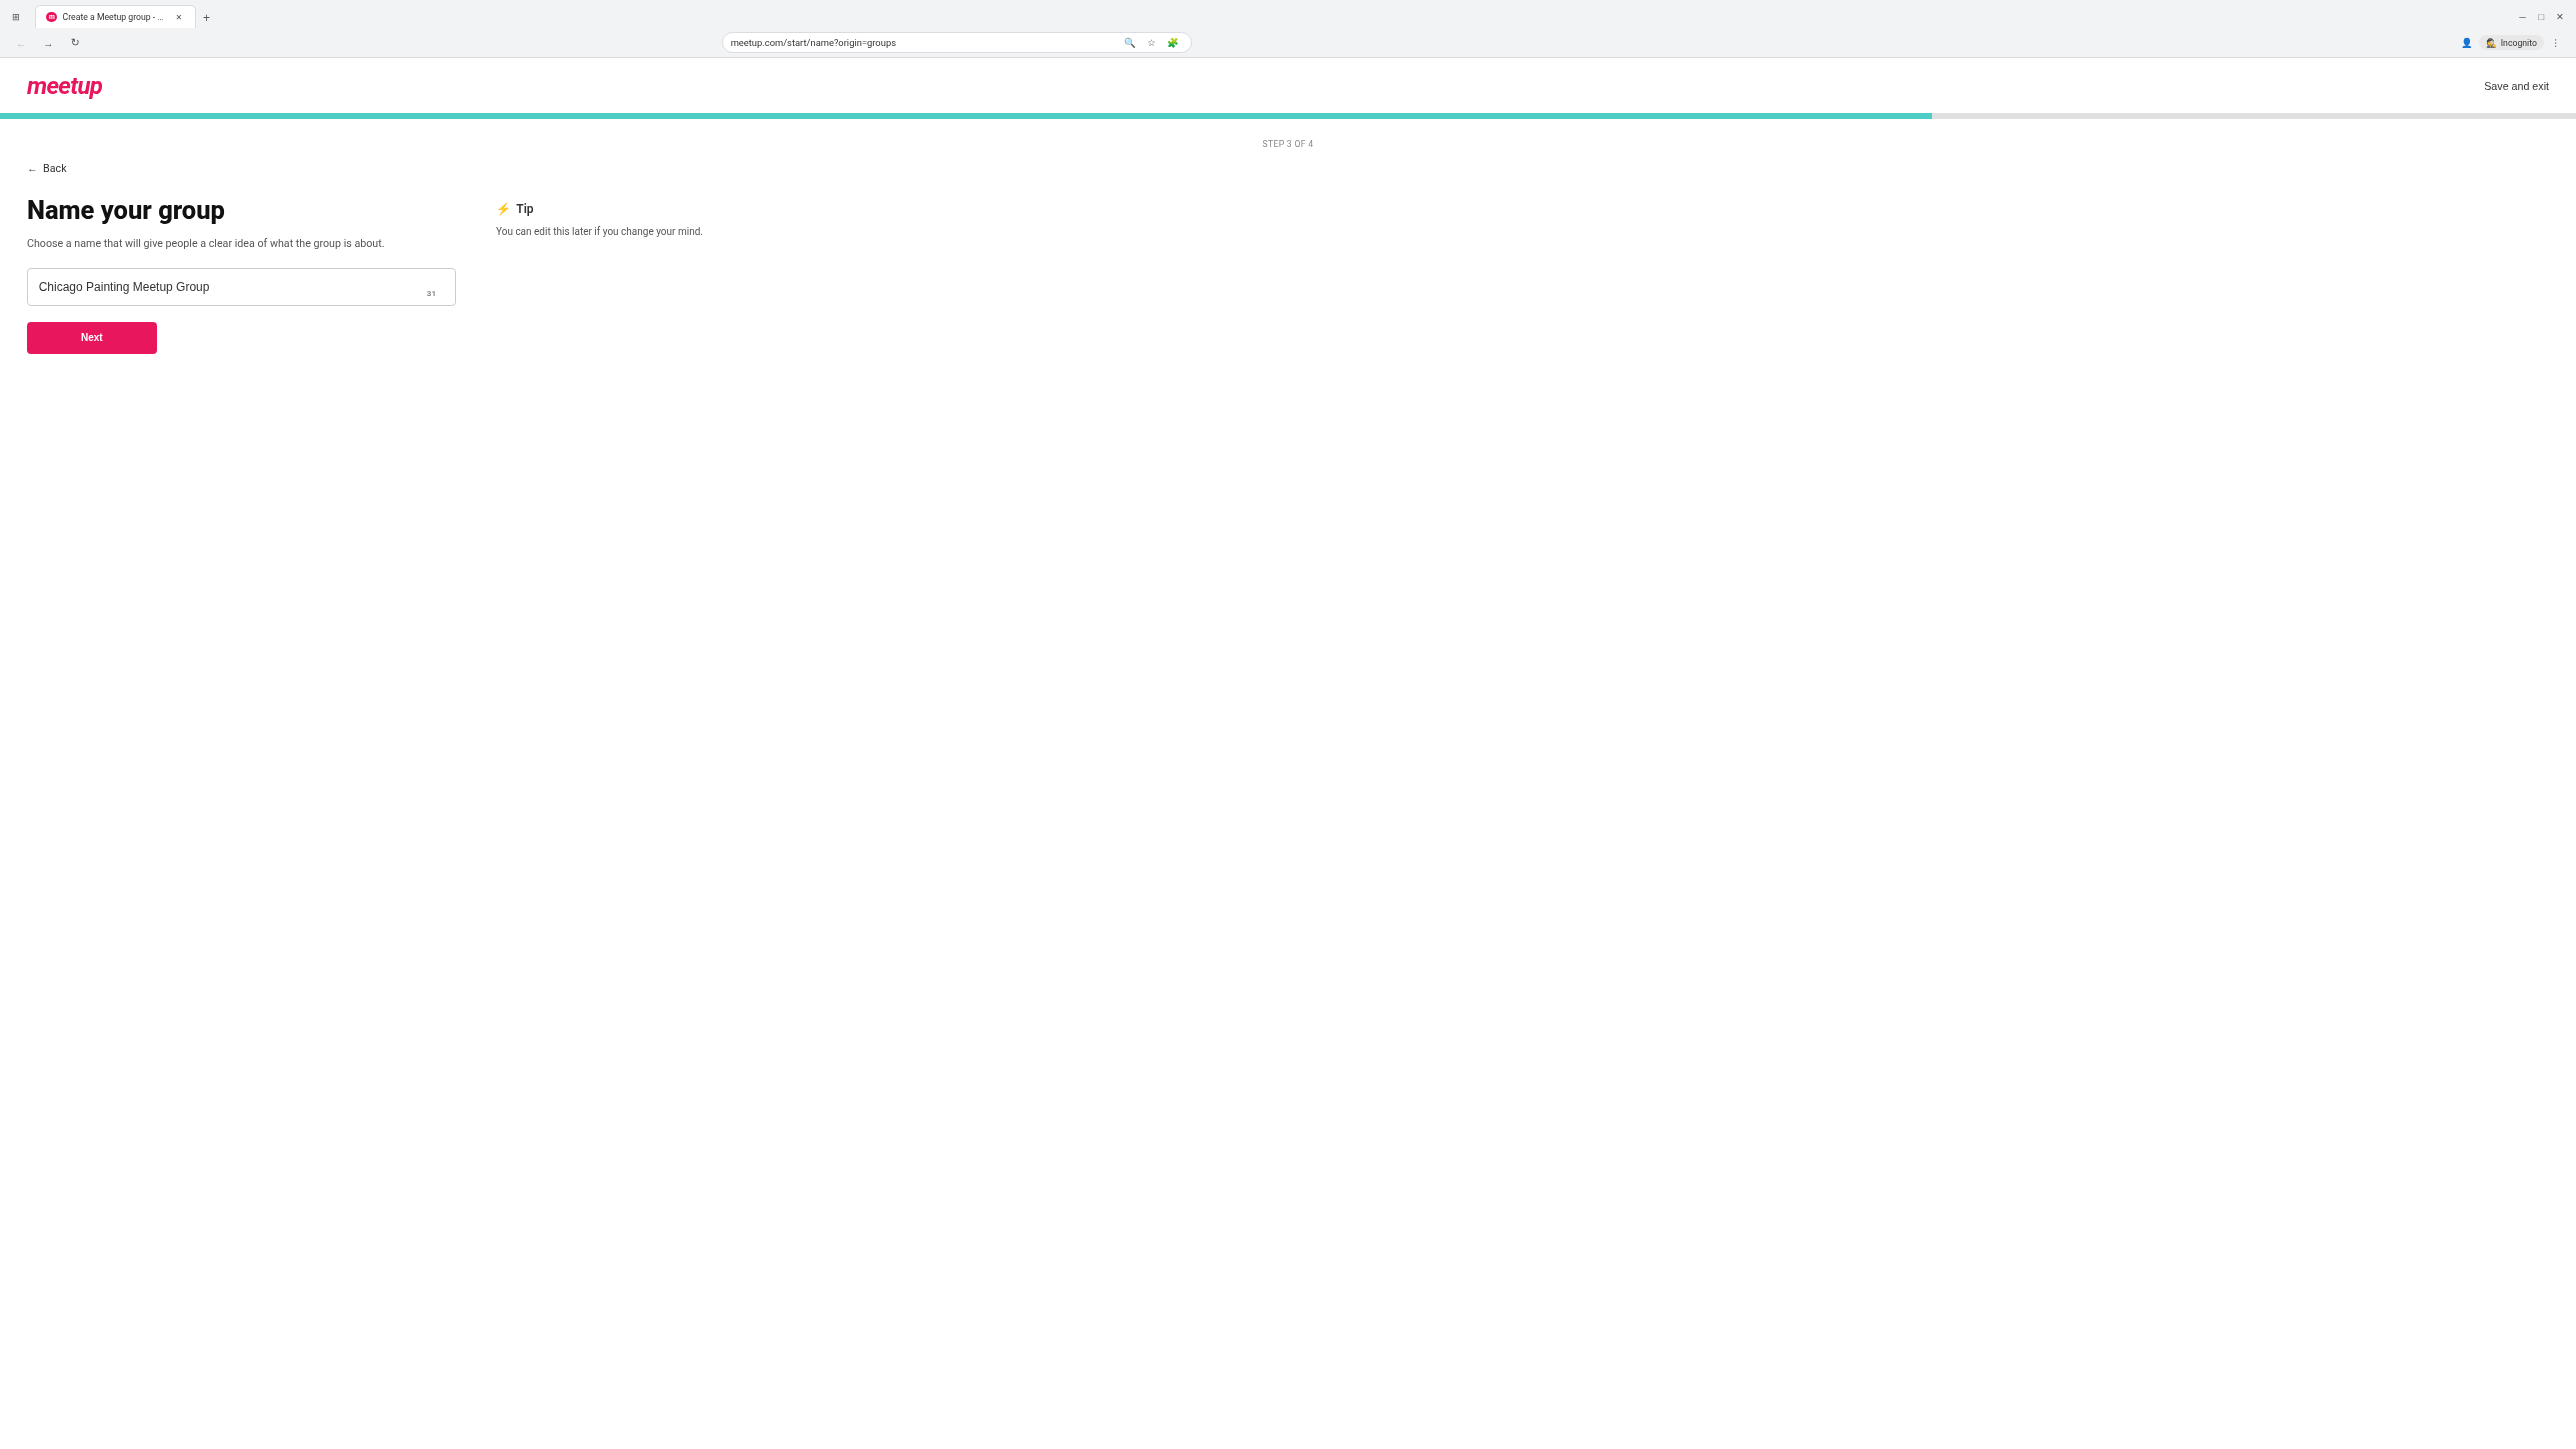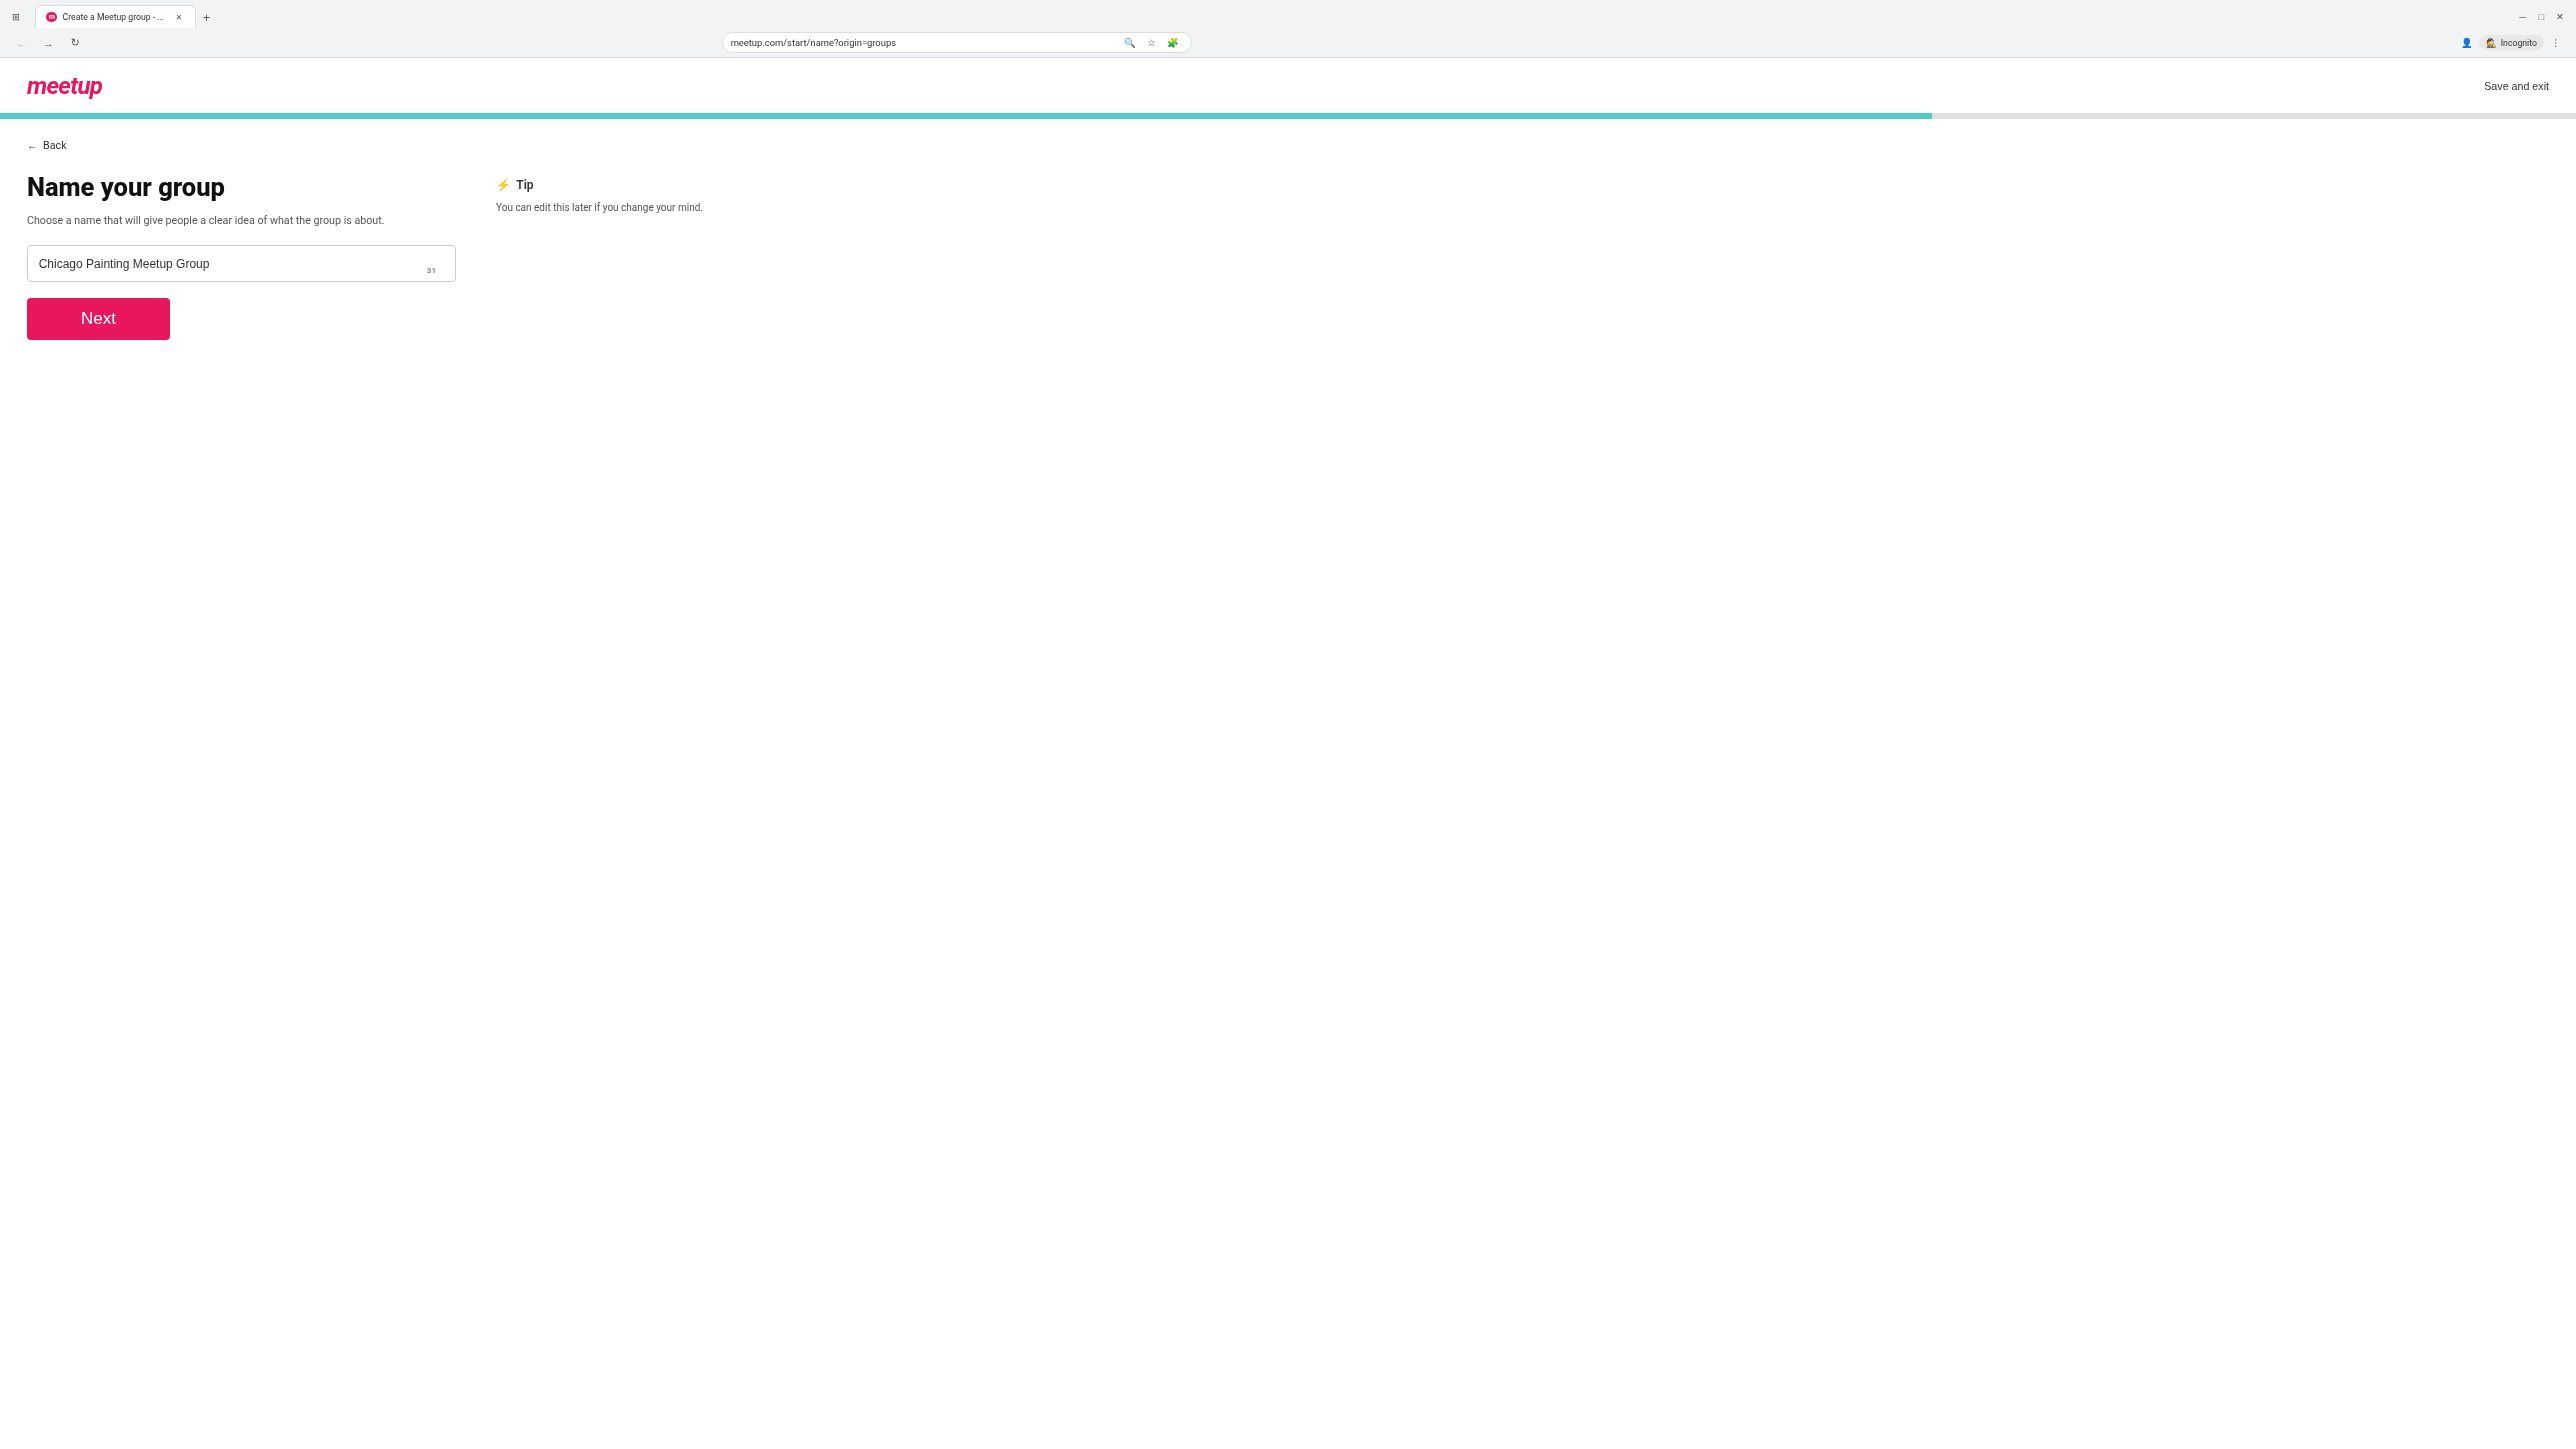--- a/index.html
+++ b/index.html
@@ -323,22 +323,22 @@
       color: #888;
       font-weight: bold;
     }
 
     .next-btn {
       background: #e8175d;
       color: white;
       border: none;
       border-radius: 4px;
       padding: 10.7px 54px;
-      font-size: 17px;
-      font-weight: 400;
+      font-size: 10px;
+      font-weight: 700;
       cursor: pointer;
       transition: background 0.2s;
     }
 
     
     .tip-section {
       width: 215px;
       padding-top: 6.7px;
     }
 
@@ -421,20 +421,21 @@
     </div>
     <button class="save-exit-btn">Save and exit</button>
   </div>
 
   <div class="progress-bar-container">
     <div class="progress-bar-fill" style="width: 75%;"></div>
   </div>
 
   <div class="page-body">
 
+    <div class="step-label">STEP 3 OF 4</div>
 
     <a class="back-link">
       <span>←</span>
       <span>Back</span>
     </a>
 
     <div class="content-layout">
 
       <div class="main-form">
         <h1 class="page-title">Name your group</h1>

